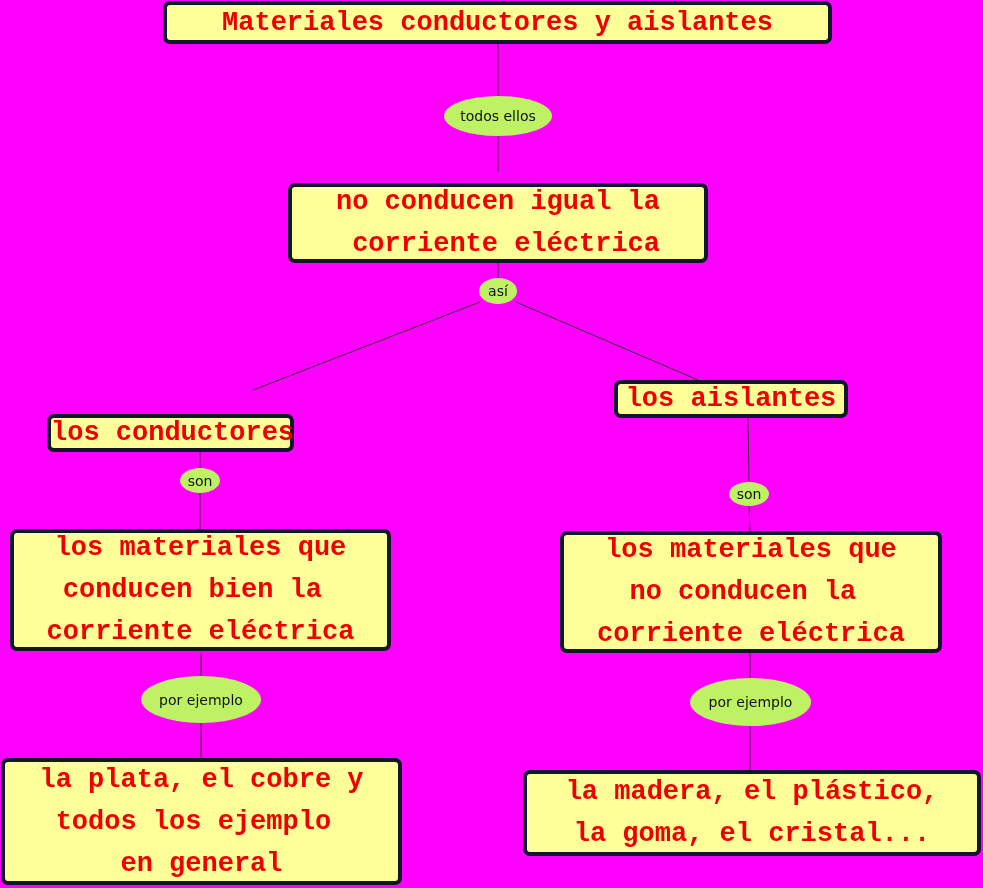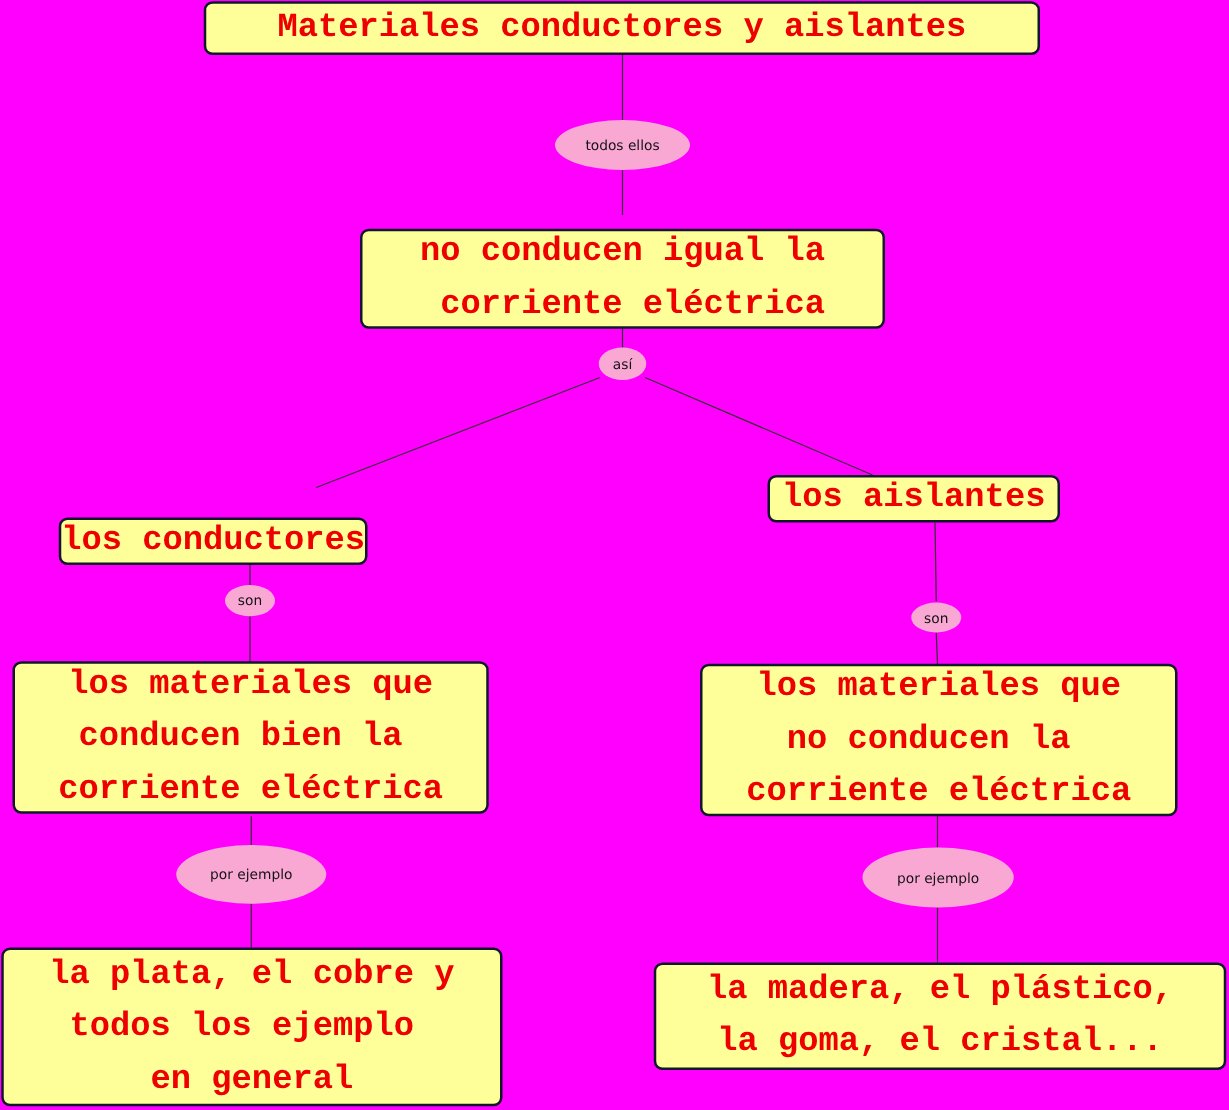--- a/index.html
+++ b/index.html
@@ -3,30 +3,30 @@
 <meta charset="utf-8">
 <style>
   html, body { margin: 0; padding: 0; }
   body {
     width: 983px; height: 888px; position: relative; overflow: hidden;
     background: #ff00ff;
   }
   svg.lines { position: absolute; left: 0; top: 0; width: 983px; height: 888px; }
   .concept {
     position: absolute; box-sizing: border-box;
-    background: #ffff99; border: 2px solid #0f172a; border-radius: 7px;
+    background: #ffff99; border: 4px solid #0f172a; border-radius: 7px;
     color: #ee0000; font-family: "Liberation Mono", monospace; font-weight: bold;
     font-size: 27px; line-height: 42px; text-align: center;
     display: flex; flex-direction: column; justify-content: center;
     white-space: pre;
   }
   .linker {
     position: absolute; box-sizing: border-box;
-    background: #f9a8d4; border-radius: 50%;
-    color: #111; font-family: "DejaVu Sans", sans-serif; font-size: 11px;
+    background: #bef264; border-radius: 50%;
+    color: #111; font-family: "DejaVu Sans", sans-serif; font-size: 14px;
     display: flex; align-items: center; justify-content: center;
     white-space: nowrap;
   }
 </style>
 </head>
 <body>
 
 <svg class="lines">
   <g stroke="#333" stroke-width="1">
     <line x1="498" y1="44" x2="498" y2="98"></line>

